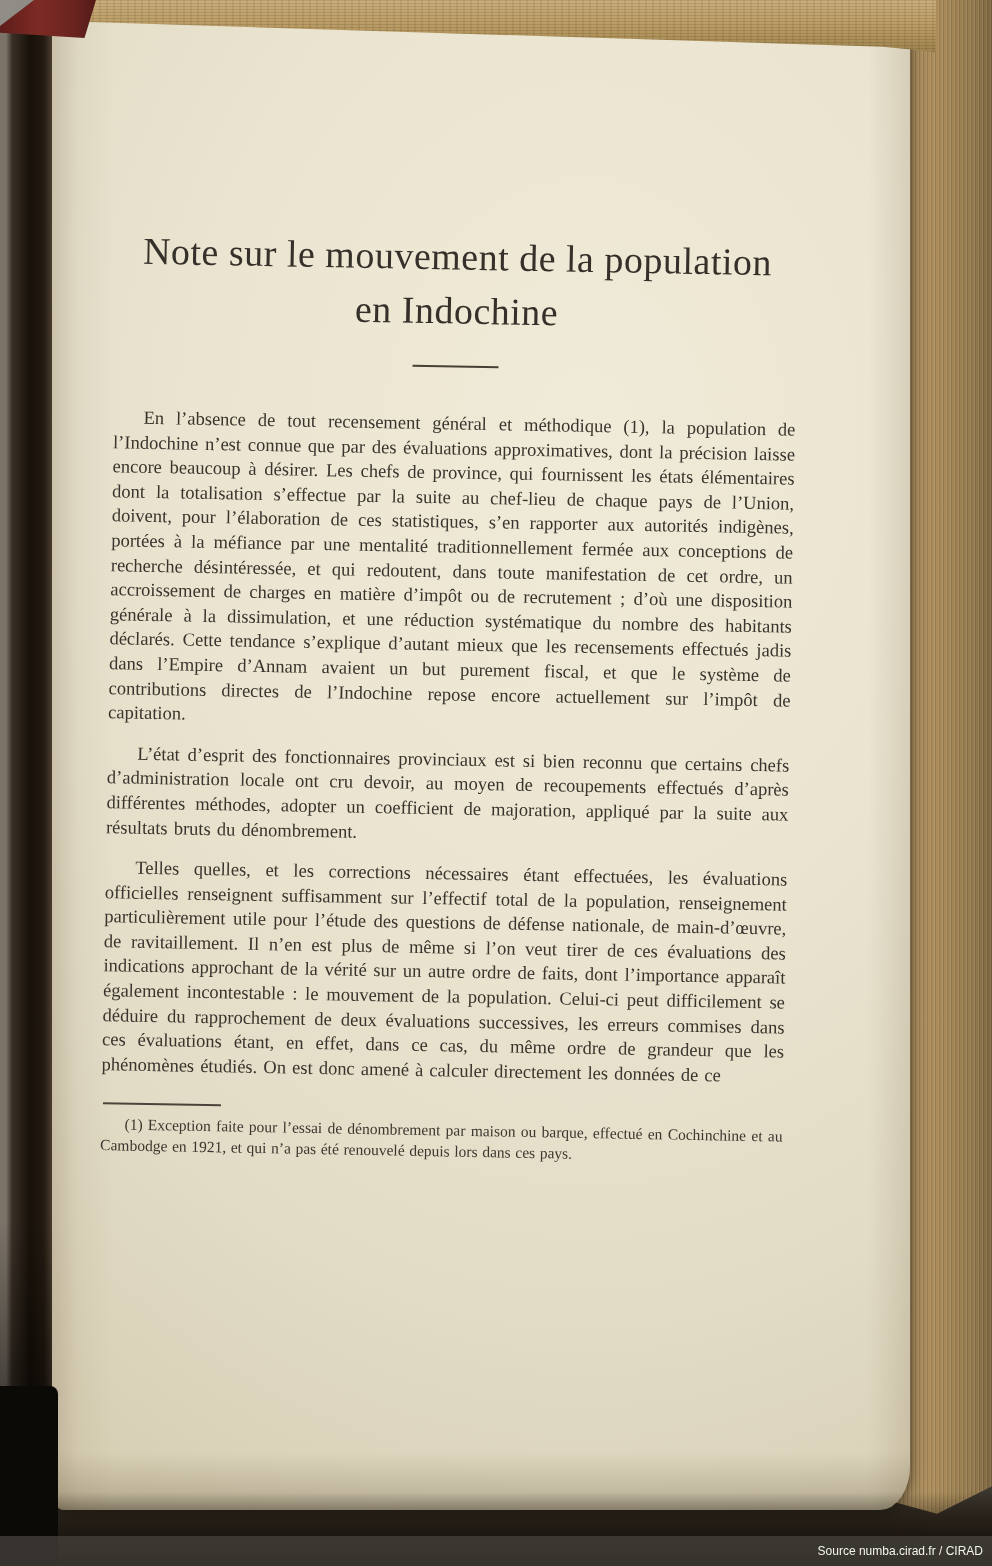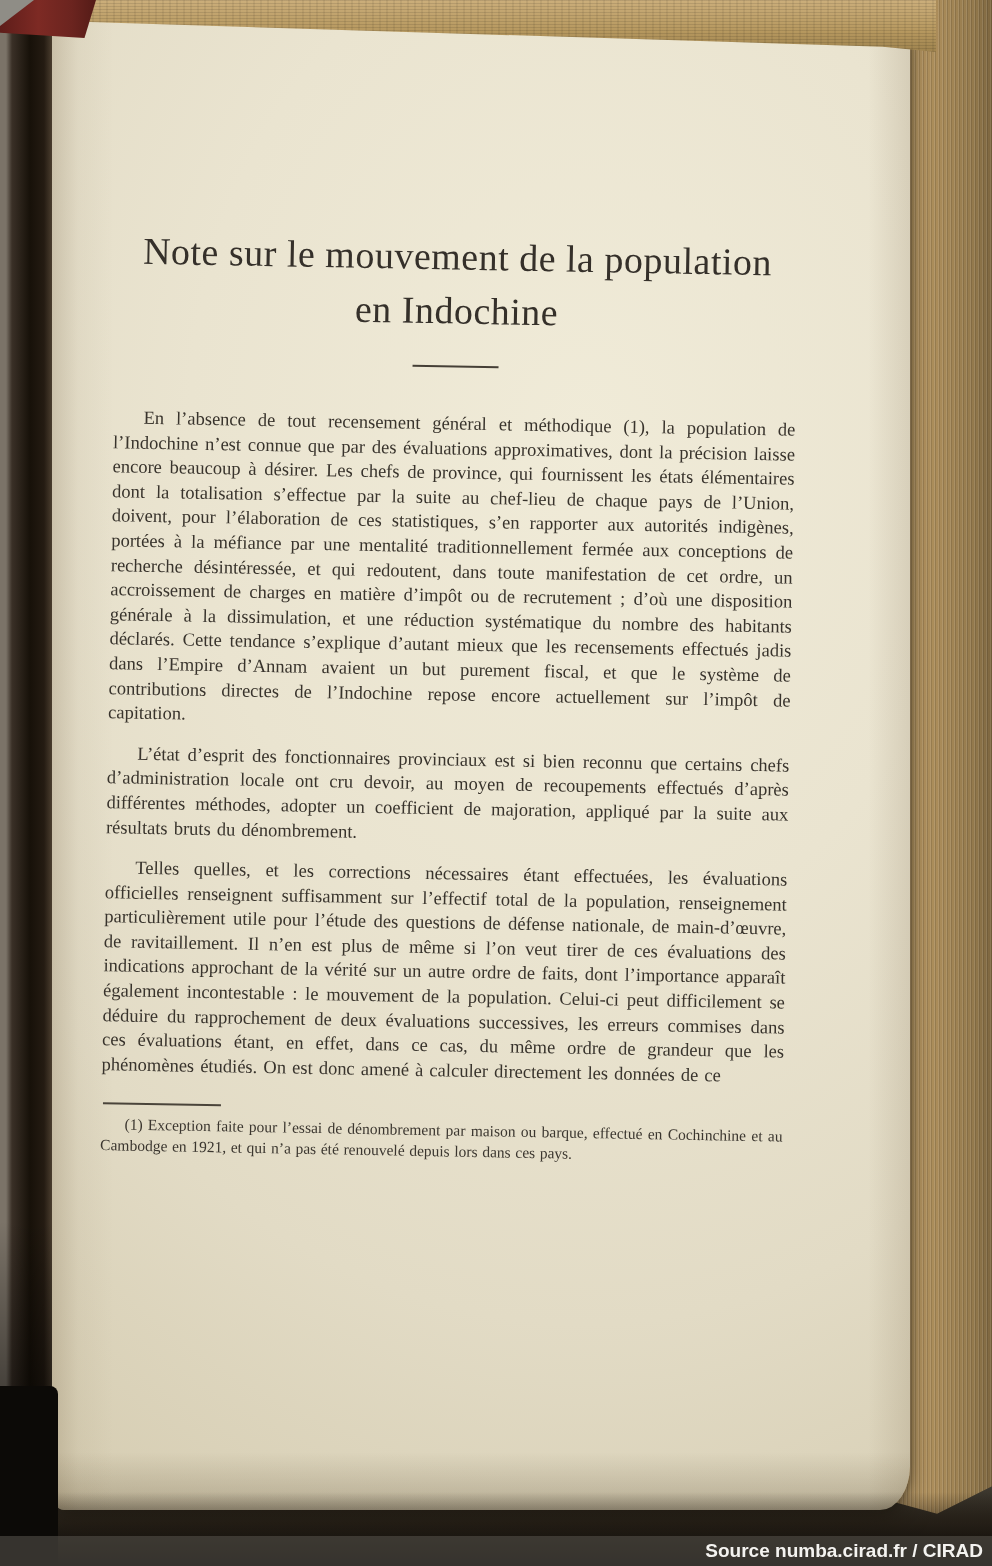--- a/index.html
+++ b/index.html
@@ -82,21 +82,21 @@
   .bottom-shadow {
     position:absolute; left:0; right:0; bottom:0; height:74px; z-index:5;
     background: linear-gradient(180deg, rgba(33,26,18,0) 0%, rgba(33,26,18,0.55) 42%, rgba(12,10,7,0.95) 100%);
   }
 
   
   .footer-bar {
     position:absolute; left:0; right:0; bottom:0; height:30px; z-index:7;
     background: rgba(90,86,78,0.55);
     display:flex; align-items:center; justify-content:flex-end; padding-right:9px;
-    font-family:"Liberation Sans","DejaVu Sans",sans-serif; font-size:19px; color:#f4f3f0;font-weight:bold;
+    font-family:"Liberation Sans","DejaVu Sans",sans-serif; font-size:12px; color:#f4f3f0;
   }
 </style>
 </head>
 <body>
 
 <div class="scene">
 
   <div class="right-edges"></div>
 
   <div class="page">

